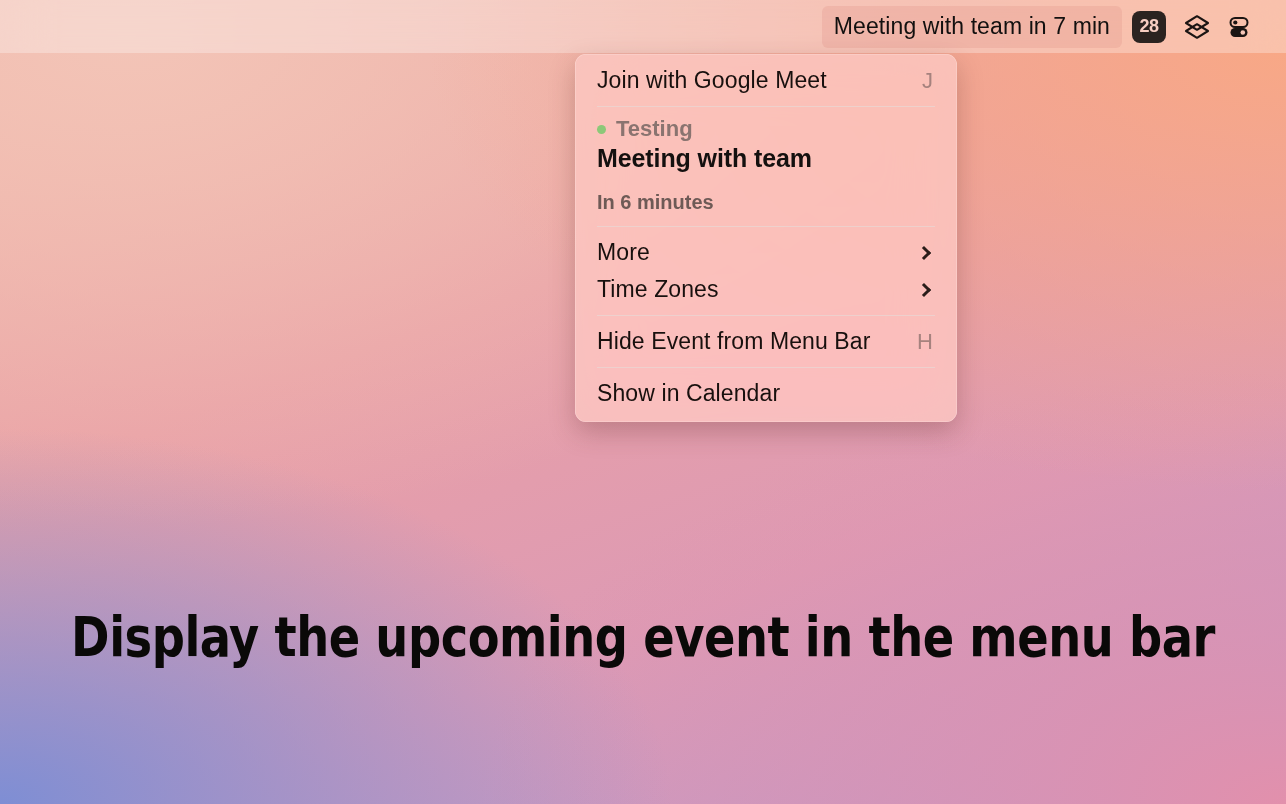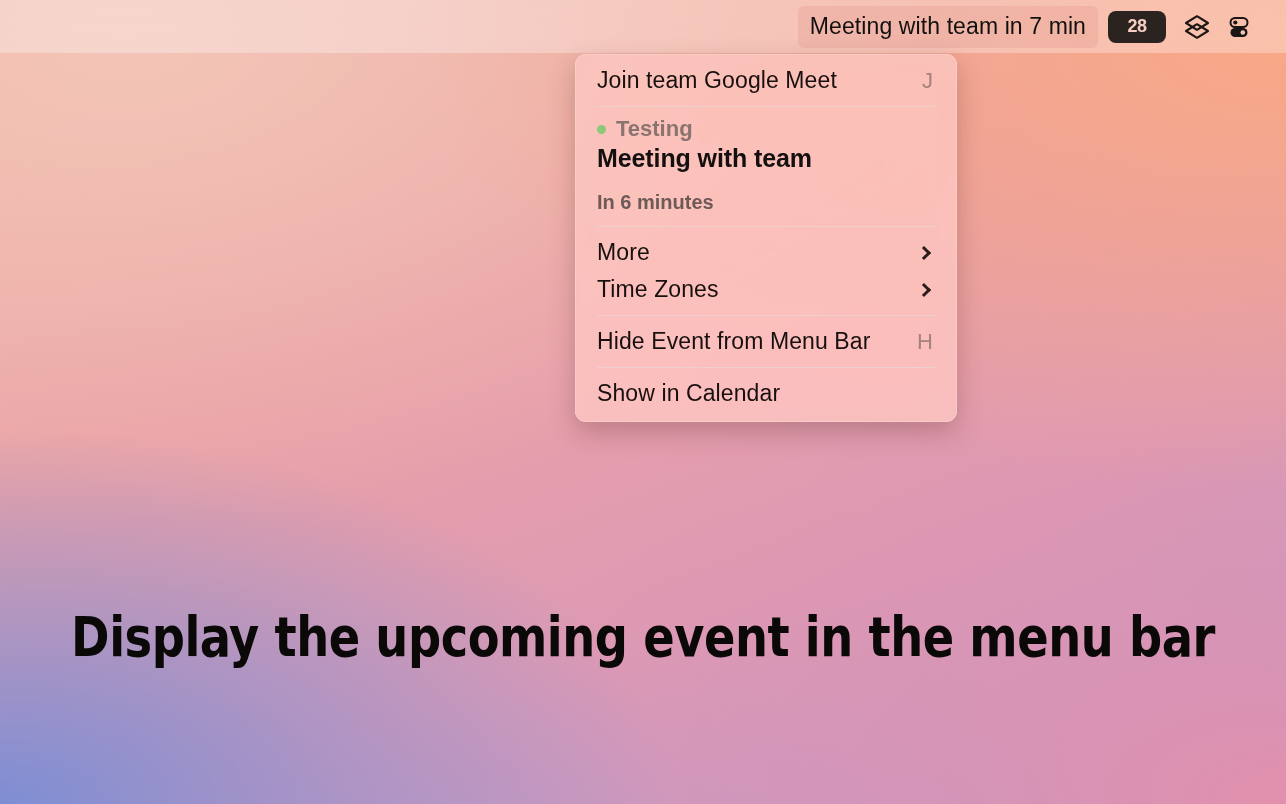--- a/index.html
+++ b/index.html
@@ -47,21 +47,21 @@
     font-size:23px;
     letter-spacing:0.1px;
     white-space:nowrap;
   }
   .mb-item.active {
     background:rgba(226,150,140,0.30);
   }
 
   
   .date-badge {
-    width:58px; height:32px;
+    width:34px; height:32px;
     background:#2b2320;
     border-radius:8px;
     display:flex; align-items:center; justify-content:center;
     color:#f7cec2;
     font-size:18px; font-weight:bold;
     letter-spacing:-0.4px;
     margin:0 10px;
     flex:none;
   }
 
@@ -207,21 +207,21 @@
         </svg>
       </div>
 
 
     </div>
   </div>
 
   <div id="menu-panel">
 
     <div class="menu-row">
-      <span>Join team Google Meet</span>
+      <span>Join with Google Meet</span>
       <span class="shortcut">J</span>
     </div>
 
     <div class="sep"></div>
 
     <div class="event-block">
       <div class="cal-line">
         <span class="cal-dot" style="background: rgb(140, 200, 120);"></span>
         <span class="cal-name">Testing</span>
       </div>

